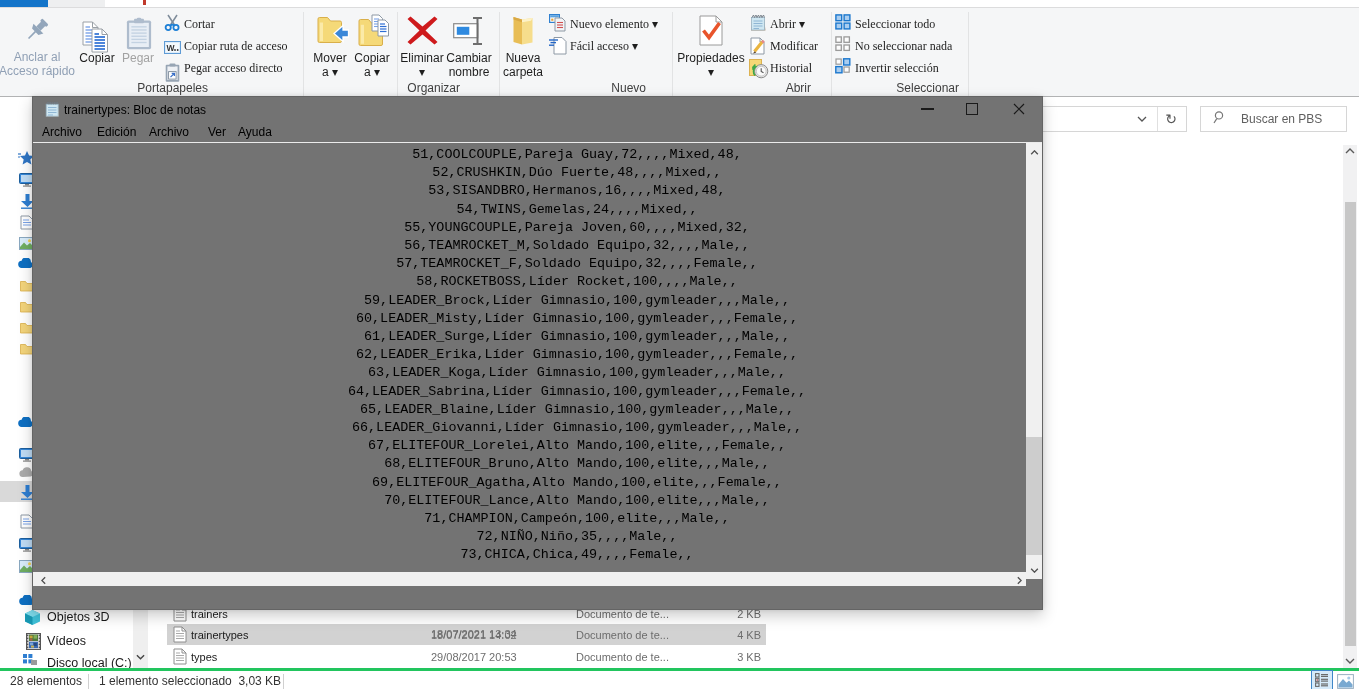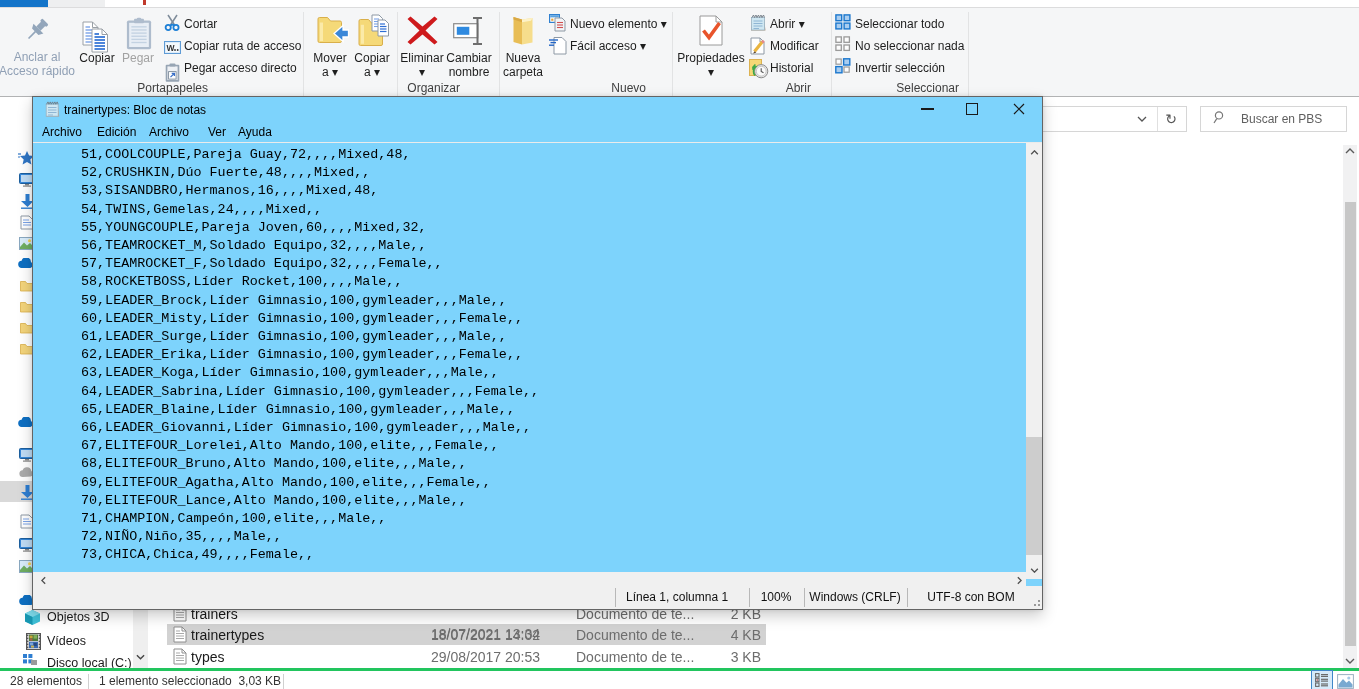--- a/index.html
+++ b/index.html
@@ -9,35 +9,35 @@
   .ctr{transform:translate(-50%,-50%);}
   .cty{transform:translate(0,-50%);}
   
   #tabrow{left:0;top:0;width:1359px;height:8px;background:#fff;}
   #ribbon{left:0;top:8px;width:1359px;height:88px;background:#f5f6f7;border-bottom:1px solid #b2b3b4;}
   .rsep{position:absolute;top:4px;width:1px;height:84px;background:#e2e3e4;}
   .glabel{position:absolute;top:73px;width:120px;text-align:right;font-size:12px;color:#404040;}
   .rlbl{position:absolute;font-size:12px;color:#1e1e1e;text-align:center;}
   .gray{color:#a2a2a2;}
   .grayblue{color:#90a0b5;}
-  .sm{position:absolute;font-size:12px;color:#1e1e1e;}
+  .sm{position:absolute;font-size:12px;color:#1e1e1e;font-family:Liberation Serif, serif;}
   
   #addr{left:0;top:97px;width:1359px;height:48px;background:#fff;}
   .bar{position:absolute;top:9px;height:26px;background:#fff;border:1px solid #d6d6d6;box-sizing:border-box;}
   
   #content{left:0;top:145px;width:1359px;height:523px;background:#fff;}
   
-  .frow{position:absolute;left:167px;width:600px;height:22px;font-size:14px;}
+  .frow{position:absolute;left:167px;width:600px;height:22px;font-size:11px;}
   .fname{position:absolute;left:24px;top:50%;transform:translateY(-50%);color:#1a1a1a;}
   .fmeta{position:absolute;top:50%;transform:translateY(-50%);color:#6d6d6d;}
   
   #sbar{left:0;top:668px;width:1359px;height:21px;background:#fff;border-top:3px solid #22c55e;font-size:12px;color:#333;}
   
-  #npad{left:32px;top:96px;width:1011px;height:514px;background:#7dd3fc;border:1px solid #646464;
-        box-shadow:0 6px 14px rgba(0,0,0,0.20), 0 0 4px rgba(0,0,0,0.10);box-sizing:border-box;}
+  #npad{left:32px;top:96px;width:1011px;height:514px;background:#737373;border:1px solid #646464;
+        box-shadow:0 6px 14px rgba(0,0,0,0.20), 0 0 4px rgba(0,0,0,0.10);box-sizing:border-box;text-align:center;}
   #nptext{position:absolute;left:1px;top:49px;width:992px;height:429px;overflow:hidden;
           font-family:"Liberation Mono",monospace;font-size:13.4px;line-height:18.2px;color:#000;white-space:pre;margin-left:47px;}
   .npmenu{position:absolute;top:28px;height:18px;font-size:12px;color:#000;}
   .vline{position:absolute;width:1px;background:#b8b8b8;}
 </style></head>
 <body>
 
 <div class="abs" id="tabrow"></div>
 <div class="abs" style="left:0;top:0;width:48px;height:8px;background:#1374c9;"></div>
 <div class="abs" style="left:48px;top:0;width:57px;height:8px;background:#eeeff0;"></div>
@@ -571,30 +571,13 @@
     </svg>
 
   <div class="abs" style="left:0px;top:475px;width:993px;height:14px;background:#f0f0f0;"></div>
   <svg class="abs" style="left:8px;top:479px;" width="5" height="9" viewBox="0 0 6 10">
       <path d="M5 1 L1 5 L5 9" fill="none" stroke="#505050" stroke-width="1.6"></path>
     </svg>
   <svg class="abs" style="left:984px;top:479px;" width="5" height="9" viewBox="0 0 6 10">
       <path d="M1 1 L5 5 L1 9" fill="none" stroke="#505050" stroke-width="1.6"></path>
     </svg>
 
-  <div class="abs" style="left:0;top:489px;width:1009px;height:23px;background:#f0f0f0;">
-    <div class="vline" style="left:582px;top:2px;height:19px;"></div>
-    <div class="vline" style="left:716px;top:2px;height:19px;"></div>
-    <div class="vline" style="left:771px;top:2px;height:19px;"></div>
-    <div class="vline" style="left:874px;top:2px;height:19px;"></div>
-    <div class="txt cty" style="left:593px;top:11px;font-size:12px;color:#111;">Línea 1, columna 1</div>
-    <div class="txt ctr" style="left:743px;top:11px;font-size:12px;color:#111;">100%</div>
-    <div class="txt ctr" style="left:822px;top:11px;font-size:12px;color:#111;">Windows (CRLF)</div>
-    <div class="txt ctr" style="left:938px;top:11px;font-size:12px;color:#111;">UTF-8 con BOM</div>
-    <svg class="abs" style="left:998px;top:11px;" width="10" height="10" viewBox="0 0 10 10">
-        <g fill="#999">
-          <rect x="7" y="7" width="2" height="2"></rect>
-          <rect x="7" y="3" width="2" height="2"></rect>
-          <rect x="3" y="7" width="2" height="2"></rect>
-        </g>
-      </svg>
-  </div>
 </div>
 
 </body></html>

